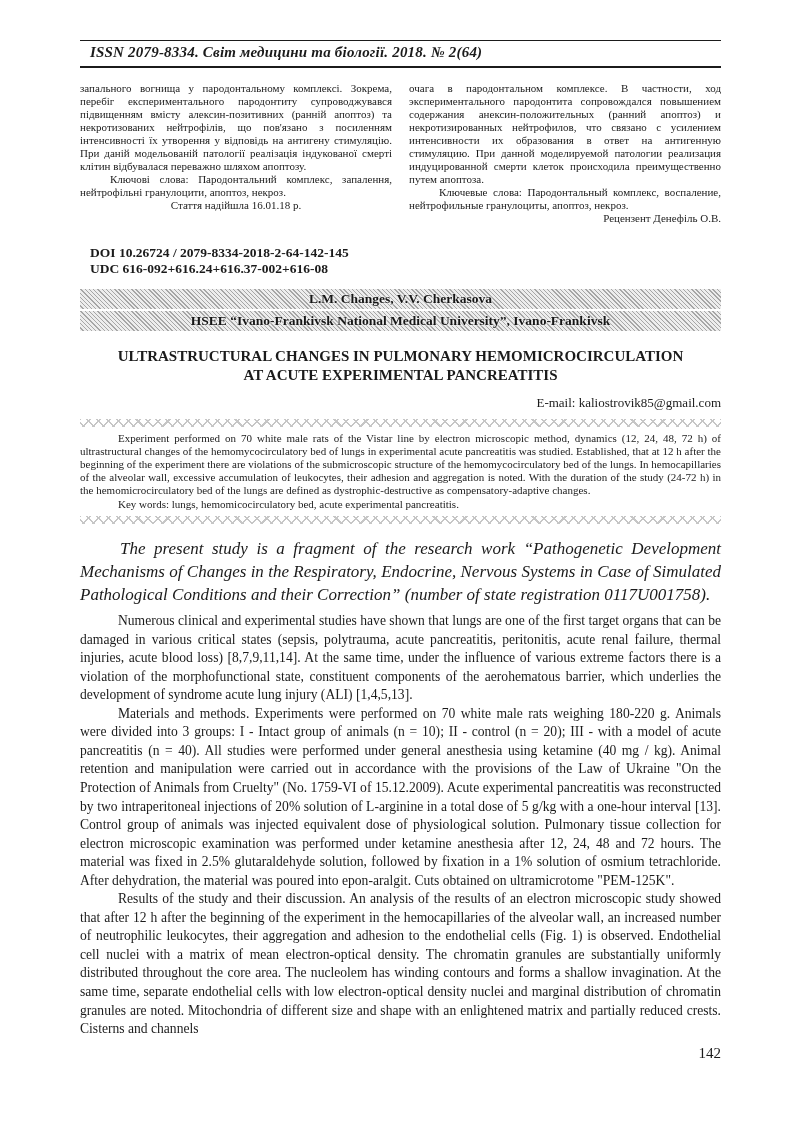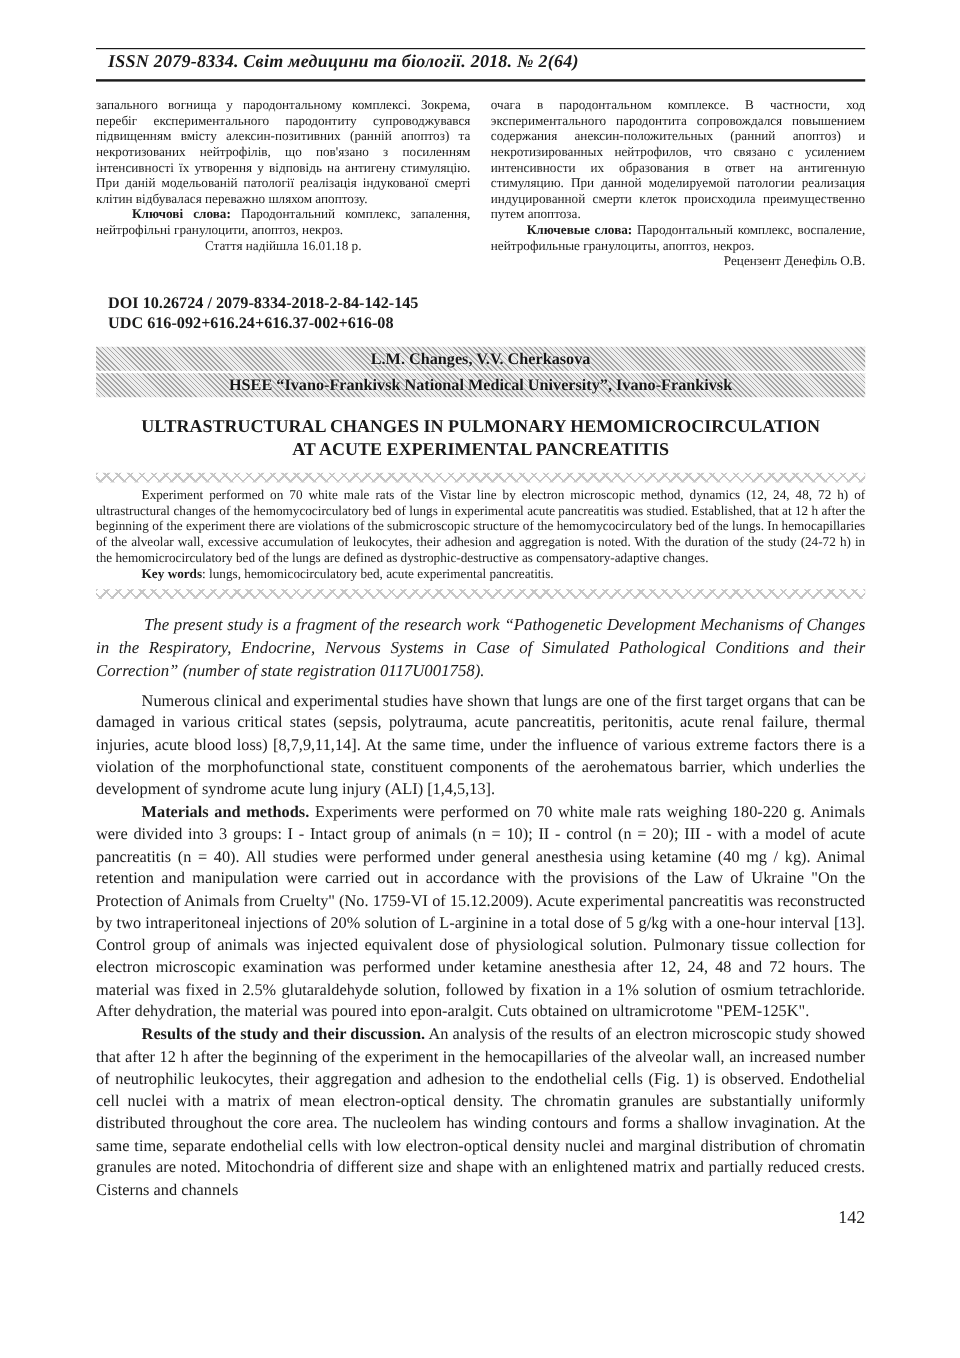--- a/index.html
+++ b/index.html
@@ -47,26 +47,26 @@
     height: 8px; margin-top: 8px;
     background:
       repeating-linear-gradient(45deg,  transparent 0 2.5px, #c6c6c6 2.5px 4px, transparent 4px 7px),
       repeating-linear-gradient(-45deg, transparent 0 2.5px, #c6c6c6 2.5px 4px, transparent 4px 7px);
   }
   .zigzag.below-abstract { margin-top: 5px; }
 
   .abstract { margin-top: 5px; font-size: 11px; line-height: 1.2; text-align: justify; }
   .abstract p { margin: 0; text-indent: 38px; }
 
-  .fragment-note { margin-top: 13px; font-style: italic; font-size: 14px; line-height: 1.36; text-align: justify; }
+  .fragment-note { margin-top: 13px; font-style: italic; font-size: 17px; line-height: 1.36; text-align: justify; }
   .fragment-note p { margin: 0; text-indent: 40px; }
 
   .body-text { margin-top: 6px; font-size: 13.6px; line-height: 1.365; text-align: justify; }
   .body-text p { margin: 0; text-indent: 38px; }
-  .lead { font-weight: bold; }
+  .lead { font-weight: normal; }
 
   .footer-copyright { margin-top: 7px; padding-left: 10px; font-size: 12.5px; }
   .page-number { text-align: right; font-size: 15px; margin-top: 6px; }
 </style>
 </head>
 <body>
 
 <div class="page">
 
   <div class="journal-header">ISSN 2079-8334. Світ медицини та біології. 2018. № 2(64)</div>
@@ -78,34 +78,35 @@
       <p class="received-line">Стаття надійшла 16.01.18 р.</p>
     </div>
     <div class="col">
       <p>очага в пародонтальном комплексе. В частности, ход экспериментального пародонтита сопровождался повышением содержания анексин-положительных (ранний апоптоз) и некротизированных нейтрофилов, что связано с усилением интенсивности их образования в ответ на антигенную стимуляцию. При данной моделируемой патологии реализация индуцированной смерти клеток происходила преимущественно путем апоптоза.</p>
       <p class="kw-par"><span class="lead">Ключевые слова:</span><span> Пародонтальный комплекс, воспаление, нейтрофильные гранулоциты, апоптоз, некроз.</span></p>
       <p class="reviewer-line">Рецензент Денефіль О.В.</p>
     </div>
   </div>
 
   <div class="doi-block">
-    <div>DOI 10.26724 / 2079-8334-2018-2-84-142-145</div>
+    <div>DOI 10.26724 / 2079-8334-2018-2-64-142-145</div>
     <div>UDC 616-092+616.24+616.37-002+616-08</div>
   </div>
 
   <div class="banner">
     <div class="banner-row">L.M. Changes, V.V. Cherkasova</div>
     <div class="banner-row">HSEE “Ivano-Frankivsk National Medical University”, Ivano-Frankivsk</div>
   </div>
 
   <div class="article-title">
     <div>ULTRASTRUCTURAL CHANGES IN PULMONARY HEMOMICROCIRCULATION</div>
     <div>AT ACUTE EXPERIMENTAL PANCREATITIS</div>
   </div>
 
+  <div class="email-line">E-mail: kaliostrovik85@gmail.com</div>
 
   <div class="zigzag"></div>
 
   <div class="abstract">
     <p>Experiment performed on 70 white male rats of the Vistar line by electron microscopic method, dynamics (12, 24, 48, 72 h) of ultrastructural changes of the hemomycocirculatory bed of lungs in experimental acute pancreatitis was studied. Established, that at 12 h after the beginning of the experiment there are violations of the submicroscopic structure of the hemomycocirculatory bed of the lungs. In hemocapillaries of the alveolar wall, excessive accumulation of leukocytes, their adhesion and aggregation is noted. With the duration of the study (24-72 h) in the hemomicrocirculatory bed of the lungs are defined as dystrophic-destructive as compensatory-adaptive changes.</p>
     <p><span class="lead">Key words</span><span>: lungs, hemomicocirculatory bed, acute experimental pancreatitis.</span></p>
   </div>
 
   <div class="zigzag below-abstract"></div>
 

